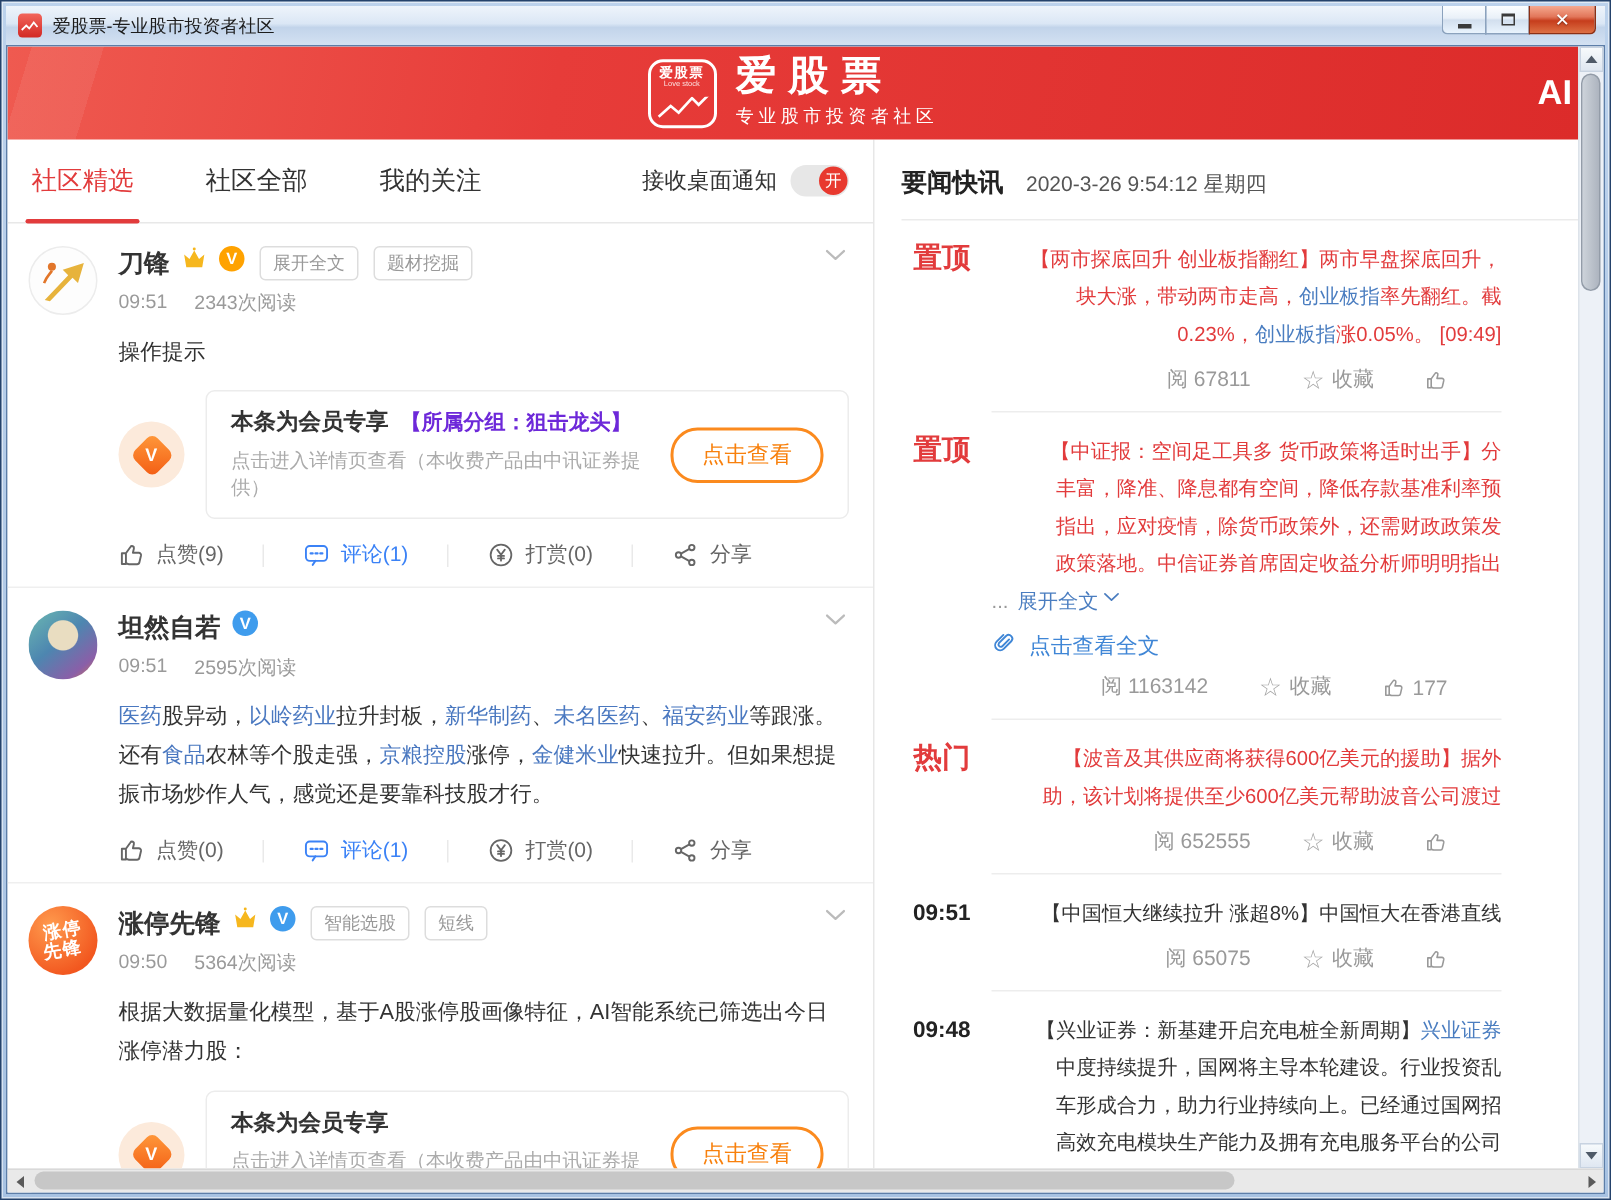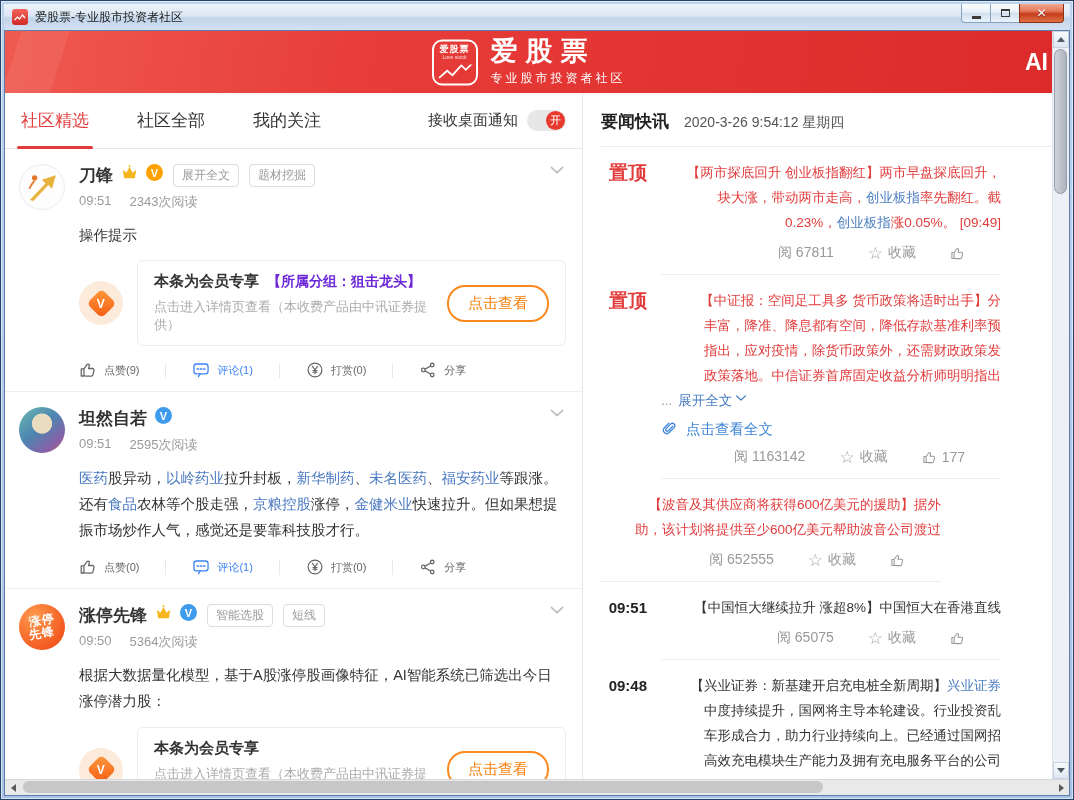--- a/index.html
+++ b/index.html
@@ -102,21 +102,21 @@
   .member-box { flex:1; border:1px solid #ececec; border-radius:6px; padding:11px 16px;
     display:flex; align-items:center; gap:10px; }
   .member-text { flex:1; min-width:0; }
   .member-line1 { display:flex; align-items:center; gap:8px; }
   .member-title { font-size:15px; font-weight:bold; color:#333; }
   .member-group { font-size:14px; font-weight:bold; color:#6d28d9; }
   .member-desc { font-size:13px; color:#ababab; margin-top:7px; }
   .view-btn { border:2px solid #fb8a1e; color:#f8800c; background:#fff; border-radius:18px;
     padding:7px 19px; font-size:15px; cursor:pointer; flex:none; font-family:inherit; }
 
-  .post-actions { display:flex; align-items:center; margin-top:15px; color:#666; font-size:11px; }
+  .post-actions { display:flex; align-items:center; margin-top:15px; color:#666; font-size:14px; }
   .action { display:flex; align-items:center; gap:7px; cursor:pointer; }
   .action .icon svg { width:18px; height:18px; display:block; }
   .action.red { color:#3b82f6; }
   .act-sep { width:1px; height:15px; background:#e9e9e9; margin:0 26px; }
 
   
   .news-header { display:flex; align-items:baseline; gap:15px; padding:17px 0 13px; border-bottom:1px solid #ebebeb; }
   .news-title { font-size:17px; font-weight:bold; color:#222; }
   .news-datetime { font-size:14px; color:#555; }
   .news-item { display:flex; padding-top:13px; }
@@ -517,20 +517,21 @@
                           <svg viewBox="0 0 24 24" fill="none" stroke="currentColor" stroke-width="1.7" stroke-linejoin="round" stroke-linecap="round">
                             <path d="M3 10.5h3.6V20H3zM6.6 19l1.1.7c.5.3 1 .5 1.6.5h7.2c1 0 1.9-.7 2.1-1.7l1.4-6.1a2 2 0 0 0-2-2.4h-5.2l.9-3.8a1.7 1.7 0 0 0-3.1-1.3L6.6 10.5"></path>
                           </svg>
                         </span>
                         <span>177</span>
                       </span>
                     </div>
                   </div>
                 </div>
                 <div class="news-item">
+                  <div class="news-label">热门</div>
                   <div class="news-content">
                     <div class="news-line"><span class="s-red">【波音及其供应商将获得600亿美元的援助】据外</span></div>
                     <div class="news-line"><span class="s-red">助，该计划将提供至少600亿美元帮助波音公司渡过</span></div>
                     <div class="news-meta">
                       <span>阅 652555</span>
                       <span class="meta-group">
                         <span class="star-glyph">☆</span>
                         <span>收藏</span>
                       </span>
                       <span class="meta-group">

